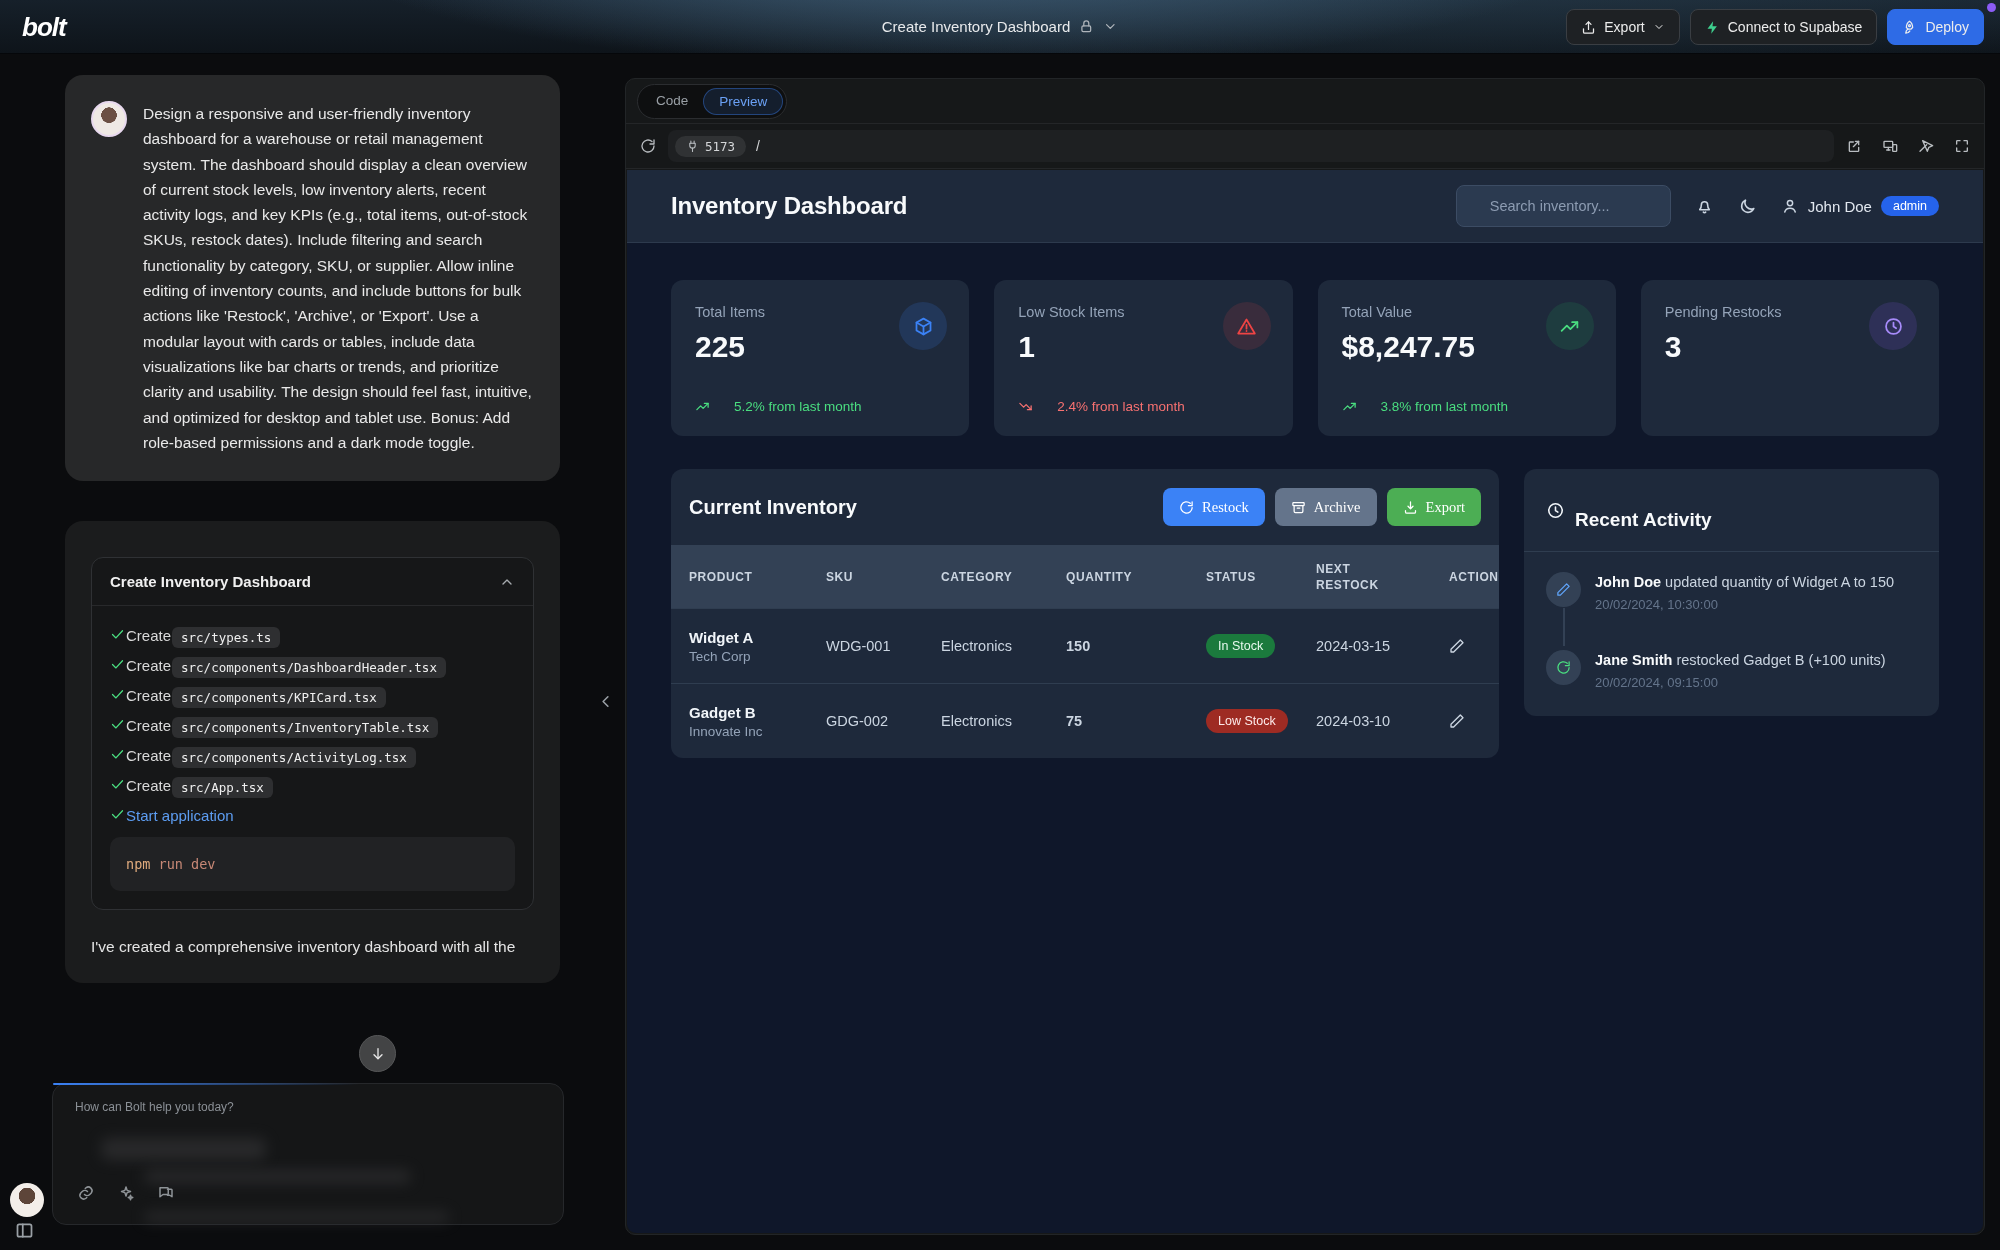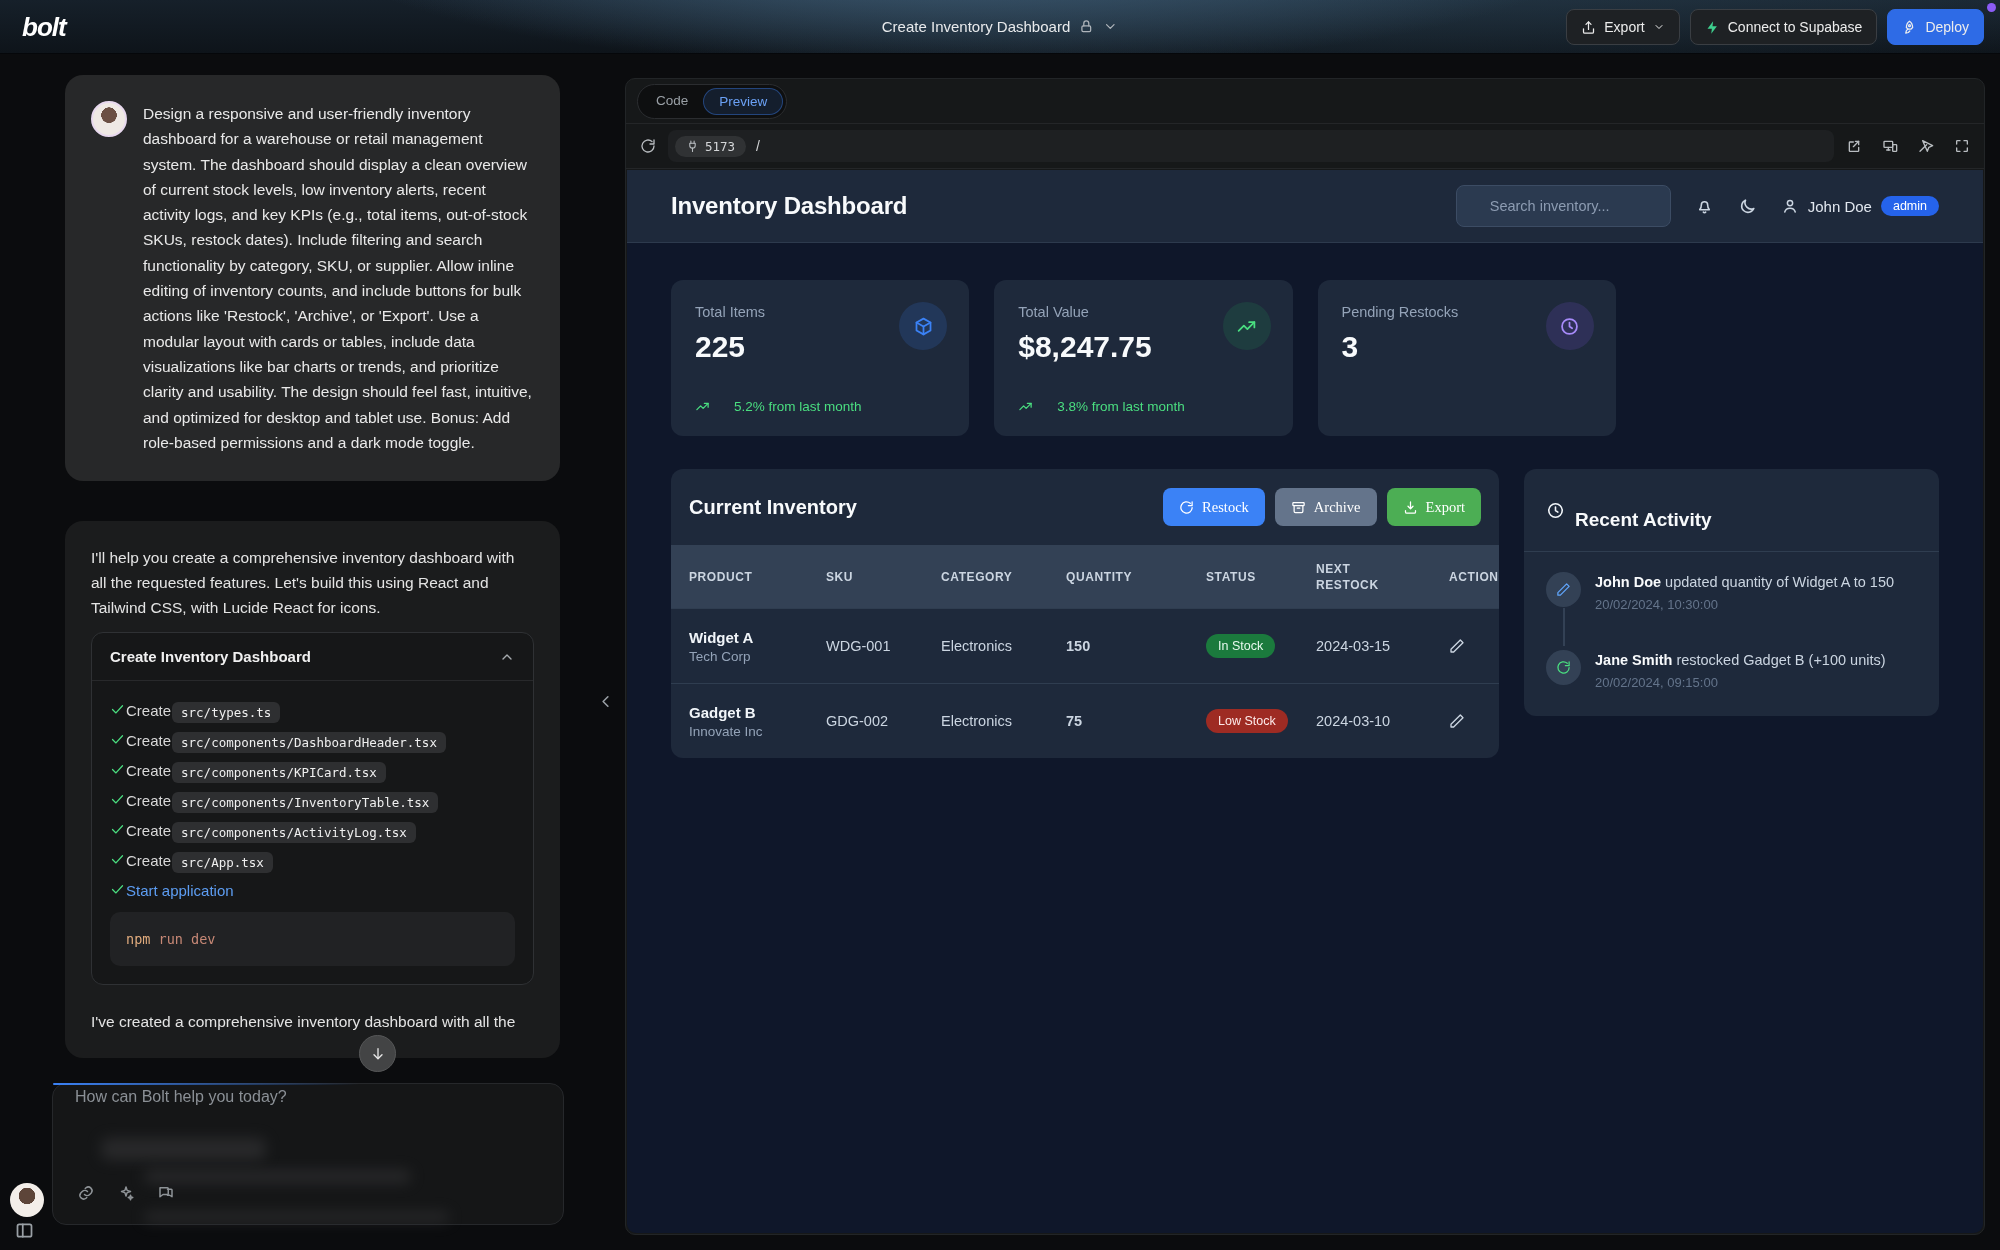--- a/index.html
+++ b/index.html
@@ -57,23 +57,23 @@
 
   .scroll-btn { position:absolute; left:294px; top:981px; width:37px; height:37px; border-radius:50%;
                 background:#434445; border:1px solid #565758; display:flex; align-items:center; justify-content:center;
                 color:#e8e8e8; cursor:pointer; }
   .scroll-btn .ic { width:16px; height:16px; }
 
   .chat-input { position:absolute; left:52px; top:1029px; width:512px; height:142px; border-radius:14px;
                 background:rgba(22,23,24,.97); border:1px solid #26282b; }
   .chat-input::before { content:""; position:absolute; left:0; right:40%; top:-1px; height:2px; border-radius:2px;
                 background:linear-gradient(90deg,#3b82f6,rgba(59,130,246,0)); }
-  .chat-input textarea { position:absolute; left:22px; top:4px; width:460px; height:46px; background:transparent;
+  .chat-input textarea { position:absolute; left:22px; top:16px; width:460px; height:46px; background:transparent;
                 border:none; outline:none; resize:none; font-family:"Liberation Sans",sans-serif;
-                font-size:16px; color:#ddd; }
+                font-size:12px; color:#ddd; }
   .chat-input textarea::placeholder { color:#8b9096; }
   .blur-bar { position:absolute; background:#39393b; filter:blur(7px); opacity:.55; border-radius:8px; }
   .ci-icons { position:absolute; left:24px; top:100px; display:flex; gap:22px; color:#8f9498; }
   .ci-icons .ic { width:18px; height:18px; cursor:pointer; }
   .corner-avatar { position:absolute; left:10px; top:1129px; width:34px; height:34px; border-radius:50%;
                 background:radial-gradient(circle at 50% 38%, #5d4539 0 30%, #f3eee9 31%); cursor:pointer; }
   .panel-toggle { position:absolute; left:14px; top:1166px; color:#9aa0a5; cursor:pointer; }
   .panel-toggle .ic { width:21px; height:21px; }
   .collapse-chevron { position:absolute; left:596px; top:638px; color:#9aa0a5; cursor:pointer; }
   .collapse-chevron .ic { width:19px; height:19px; }
@@ -219,21 +219,20 @@
   <div class="workspace">
 
     <div class="chat-col">
 
       <div class="msg-card">
         <div class="avatar"></div>
         <div class="msg-text">Design a responsive and user-friendly inventory dashboard for a warehouse or retail management system. The dashboard should display a clean overview of current stock levels, low inventory alerts, recent activity logs, and key KPIs (e.g., total items, out-of-stock SKUs, restock dates). Include filtering and search functionality by category, SKU, or supplier. Allow inline editing of inventory counts, and include buttons for bulk actions like 'Restock', 'Archive', or 'Export'. Use a modular layout with cards or tables, include data visualizations like bar charts or trends, and prioritize clarity and usability. The design should feel fast, intuitive, and optimized for desktop and tablet use. Bonus: Add role-based permissions and a dark mode toggle.</div>
       </div>
 
       <div class="asst-card">
-        <p>I'll help you create a comprehensive inventory dashboard with all the requested features. Let's build this using React and Tailwind CSS, with Lucide React for icons.</p>
 
         <div class="artifact">
           <div class="artifact-head">
             <span class="artifact-title">Create Inventory Dashboard</span>
             <svg class="ic" viewBox="0 0 24 24">
                 <path d="M6 15l6-6 6 6"></path>
               </svg>
           </div>
           <div class="artifact-body">
             <div class="step">
@@ -431,20 +430,38 @@
                   <path d="M4 7.5l8 4.5 8-4.5"></path>
                   <path d="M12 12v9"></path>
                 </svg>
               </div>
             <div class="kpi-trend trend-up">
               <svg class="ic" viewBox="0 0 24 24">
                   <polyline points="3 17 9 11 13 15 21 7"></polyline>
                   <polyline points="15 7 21 7 21 13"></polyline>
                 </svg>
               <span>5.2% from last month</span>
+            </div>
+          </div>
+          <div class="kpi-card">
+            <div class="kpi-label">Low Stock Items</div>
+            <div class="kpi-value">1</div>
+            <div class="kpi-icon ki-red">
+                <svg class="ic" viewBox="0 0 24 24">
+                  <path d="M12 4L2.5 20h19z"></path>
+                  <line x1="12" y1="10" x2="12" y2="14.5"></line>
+                  <line x1="12" y1="17" x2="12" y2="17.2"></line>
+                </svg>
+              </div>
+            <div class="kpi-trend trend-down">
+              <svg class="ic" viewBox="0 0 24 24">
+                  <polyline points="3 7 9 13 13 9 21 17"></polyline>
+                  <polyline points="15 17 21 17 21 11"></polyline>
+                </svg>
+              <span>2.4% from last month</span>
             </div>
           </div>
           <div class="kpi-card">
             <div class="kpi-label">Total Value</div>
             <div class="kpi-value">$8,247.75</div>
             <div class="kpi-icon ki-green">
                 <svg class="ic" viewBox="0 0 24 24">
                   <polyline points="3 17 9 11 13 15 21 7"></polyline>
                   <polyline points="15 7 21 7 21 13"></polyline>
                 </svg>

